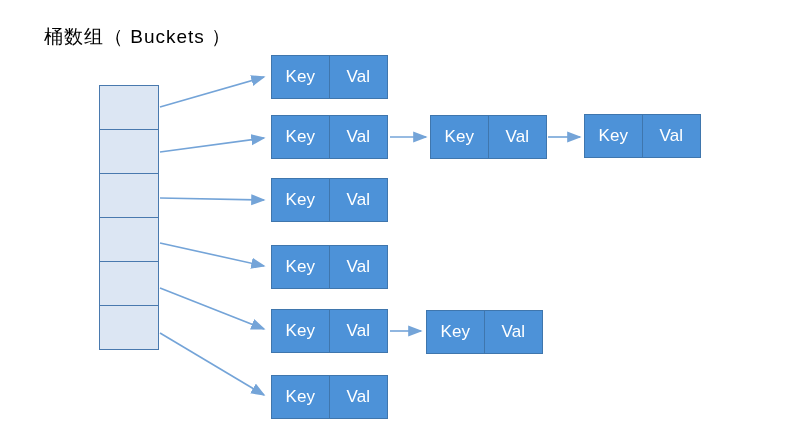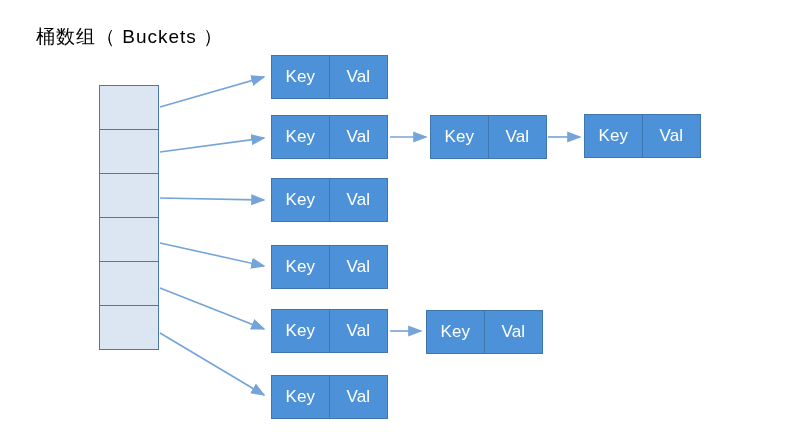--- a/index.html
+++ b/index.html
@@ -18,21 +18,21 @@
   }
   .canvas {
     position: relative;
     width: 808px;
     height: 446px;
     background: #ffffff;
     overflow: hidden;
   }
   .diagram-title {
     position: absolute;
-    left: 36px;
+    left: 44px;
     top: 24px;
     font-size: 19px;
     color: var(--title-color);
     letter-spacing: 1px;
     white-space: pre;
   }
   .bucket-array {
     position: absolute;
     left: 99px;
     top: 85px;

